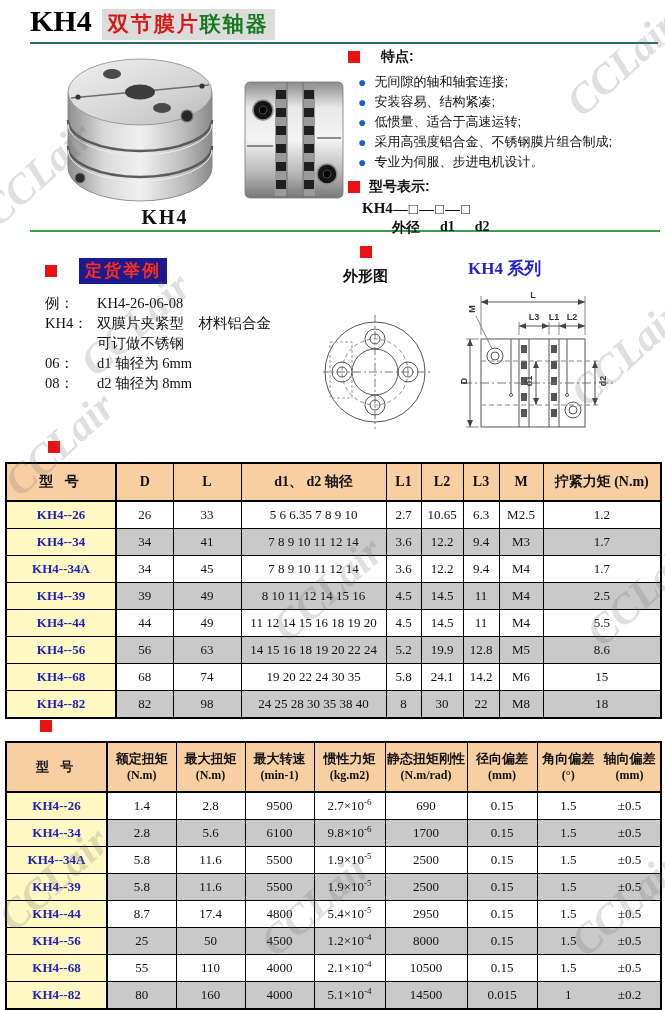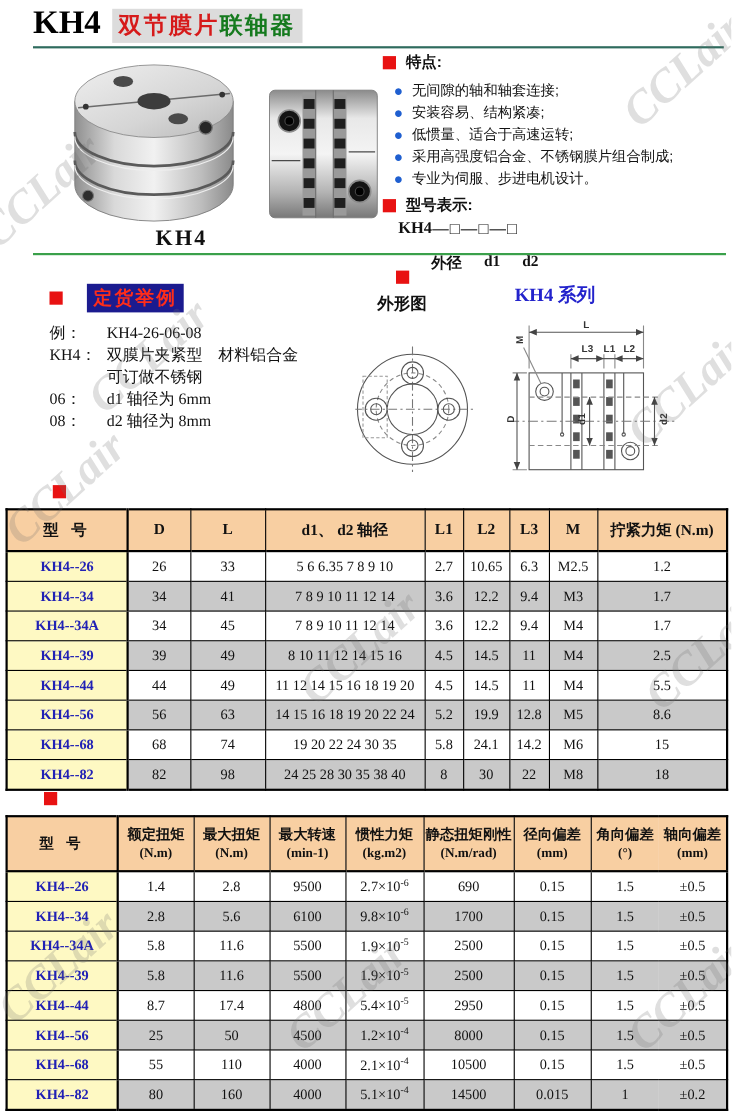--- a/index.html
+++ b/index.html
@@ -24,29 +24,29 @@
   .sec{position:absolute;display:flex;align-items:center;gap:9px;font-weight:bold;font-size:15px;z-index:2;flex-direction:column;}
   .red-sq{width:12px;height:12px;background:#e81212;flex:0 0 auto;}
 
   
   .photos{position:absolute;left:35px;top:50px;z-index:1;}
   .photo-caption{position:absolute;left:100px;top:206px;width:130px;text-align:center;
       font-family:"Liberation Serif",serif;font-weight:bold;font-size:20px;letter-spacing:2px;z-index:2;}
 
   
   .features{position:absolute;left:348px;top:48px;width:315px;z-index:2;}
-  .features .head{display:flex;align-items:center;gap:9px;font-weight:bold;font-size:14px;}
+  .features .head{display:flex;align-items:center;gap:21px;font-weight:bold;font-size:14px;}
   .feat-list{margin:6px 0 0 10px;}
   .feat-item{display:flex;gap:8px;font-size:13px;line-height:20px;align-items:flex-start;}
   .dot{color:#1f5fd0;font-size:14px;line-height:20px;}
   .model-head{display:flex;align-items:center;gap:9px;font-weight:bold;font-size:14px;margin-top:6px;}
   .formula{margin:4px 0 0 14px;font-size:14px;display:flex;align-items:center;}
   .formula .pf{font-family:"Liberation Serif",serif;font-weight:bold;font-size:15px;}
   .formula .bx{letter-spacing:1px;font-size:15px;}
-  .legend{margin:14px 0 0 44px;display:flex;gap:20px;font-weight:bold;font-size:14px;
+  .legend{margin:2px 0 0 44px;display:flex;gap:20px;font-weight:bold;font-size:14px;
       font-family:"Liberation Serif",serif;}
 
   
   .ordering{position:absolute;left:45px;top:258px;width:300px;z-index:2;}
   .ord-head{display:flex;align-items:center;gap:10px;}
   .ord-title{background:#1b1b8f;color:#ff2d1a;font-weight:bold;font-size:17px;padding:1px 6px 2px 6px;letter-spacing:2px;margin-left:12px;}
   .ord-lines{margin-top:9px;font-size:14.5px;line-height:20px;font-family:"Liberation Serif",serif;}
   .ord-line{display:flex;}
   .ord-line .lbl{flex:0 0 52px;}
   .ord-line.indent .txt{padding-left:0px;}

